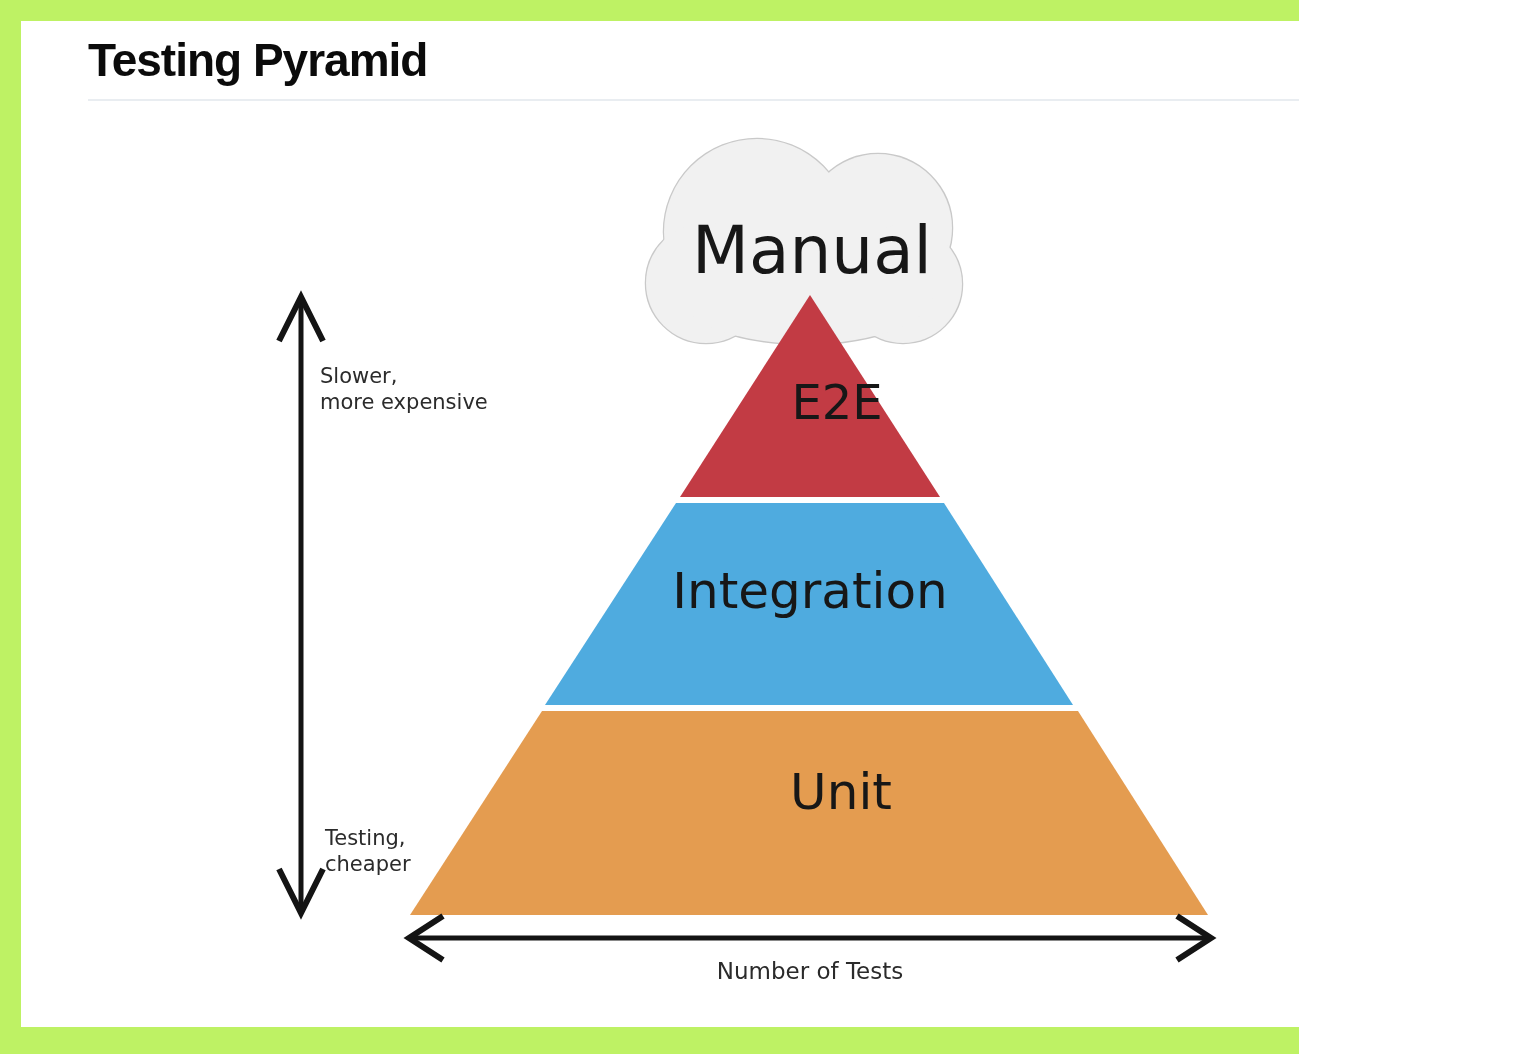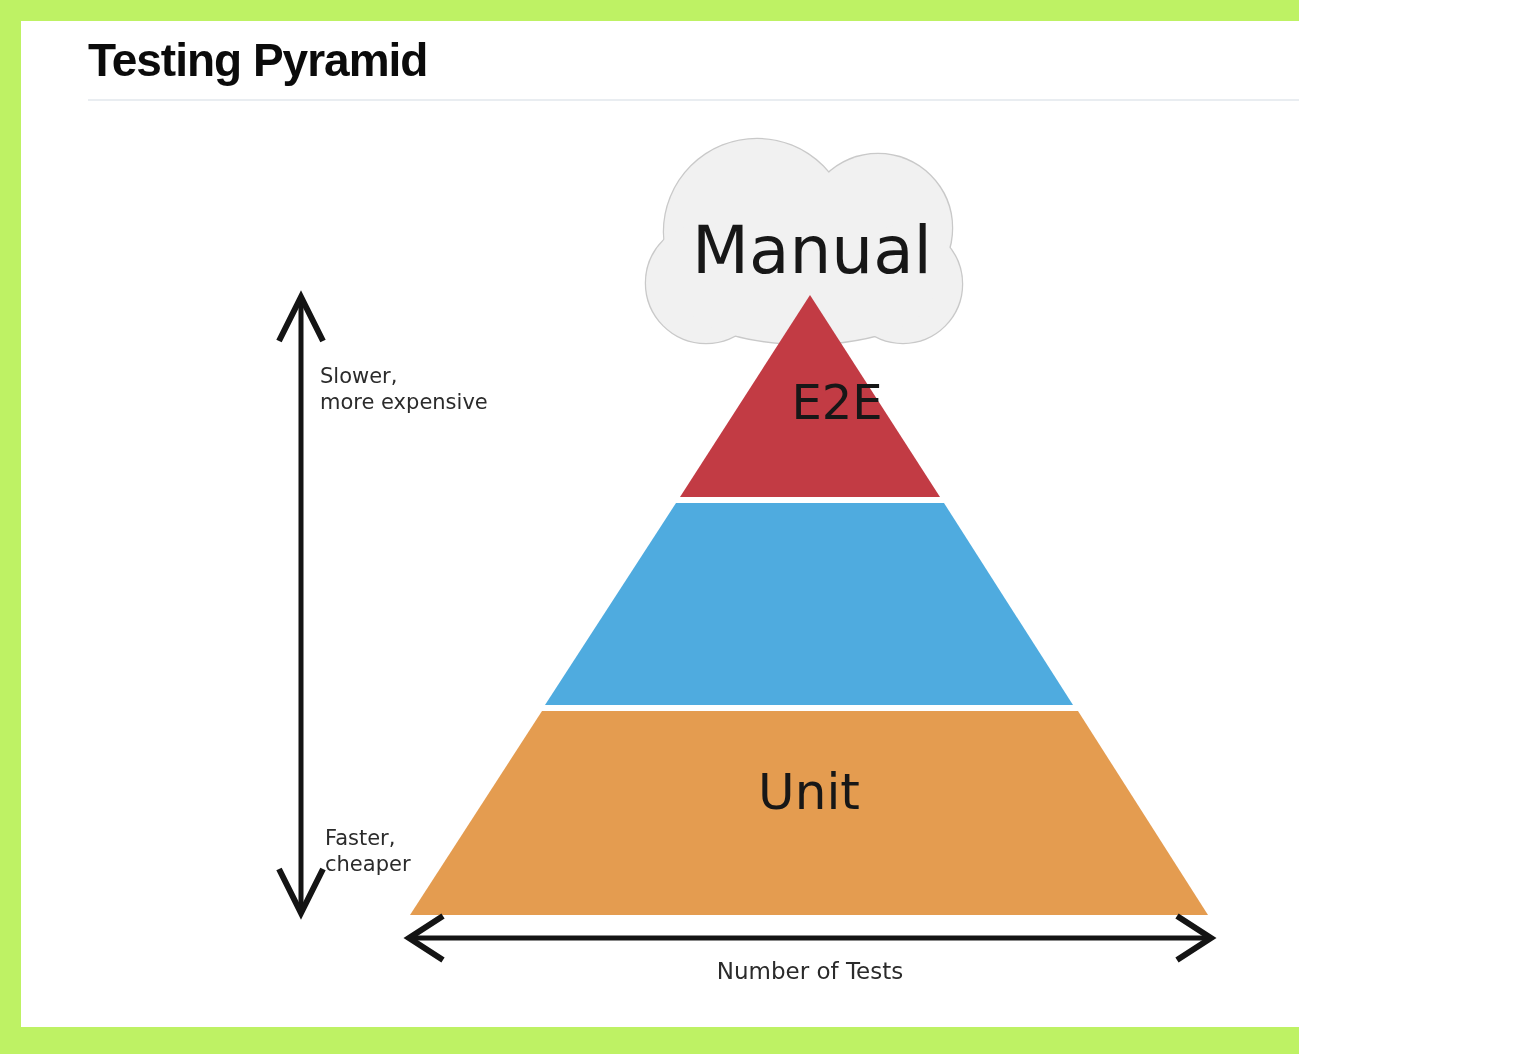--- a/index.html
+++ b/index.html
@@ -105,23 +105,24 @@
       <line x1="414" y1="938" x2="1206" y2="938" stroke-width="5"></line>
       <polyline points="443,916 409,938 443,960" stroke-width="6"></polyline>
       <polyline points="1177,916 1211,938 1177,960" stroke-width="6"></polyline>
     </g>
   </svg>
 
   <div class="dlabel centered manual-label" style="left:812px; top:250px;">Manual</div>
 
   <div class="dlabel centered e2e-label" style="left:811px; top:402px;">E2E</div>
 
+  <div class="dlabel centered integration-label" style="left:810px; top:591px;">Integration</div>
 
-  <div class="dlabel centered unit-label" style="left:809px; top:792px;">Unit</div>
+  <div class="dlabel centered unit-label" style="left:841px; top:792px;">Unit</div>
 
   <div class="axis-note" style="left:320px; top:331px;margin-top:32px;">Slower,
 more expensive</div>
 
-  <div class="axis-note" style="left:325px; top:825px;">Faster,
+  <div class="axis-note" style="left:325px; top:825px;">Testing,
 cheaper</div>
 
   <div class="tests-label" style="left:810px; top:971px;">Number of Tests</div>
 </div>
 
 </body></html>

